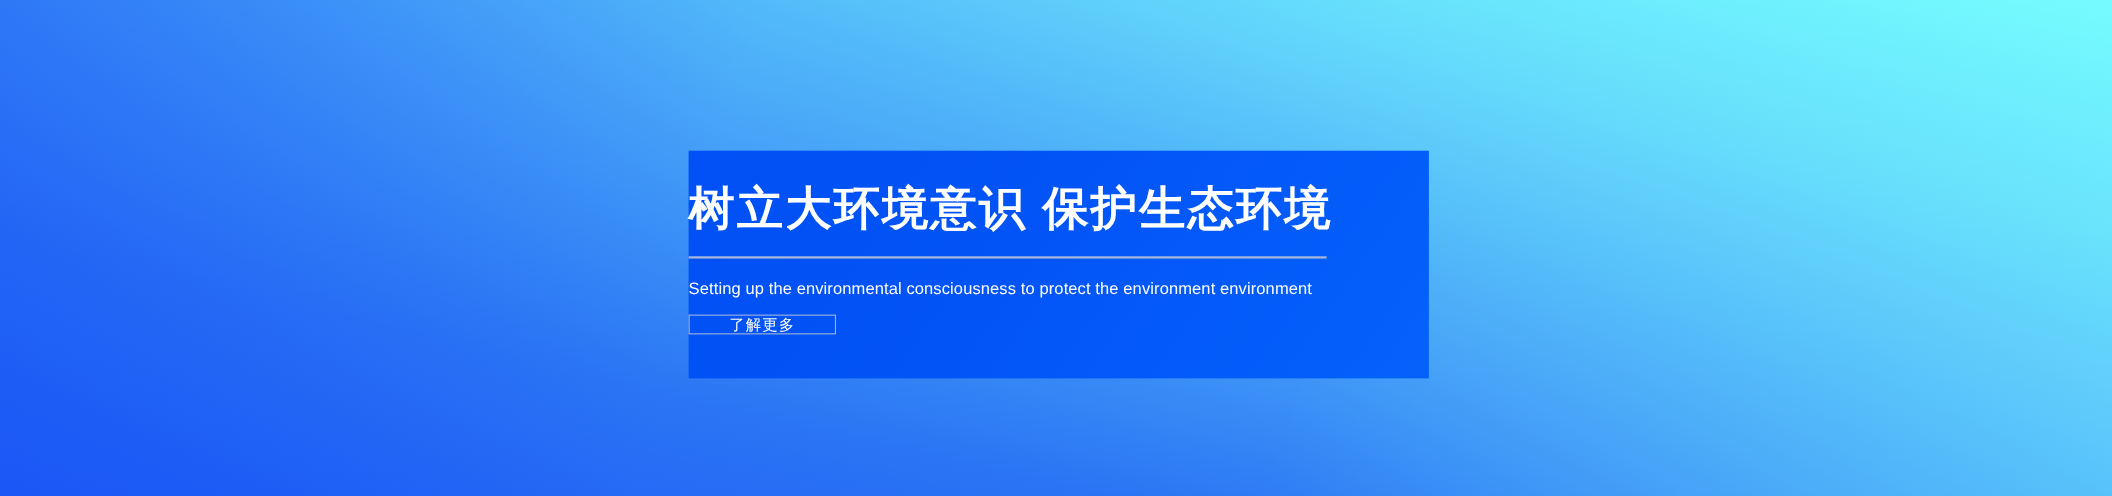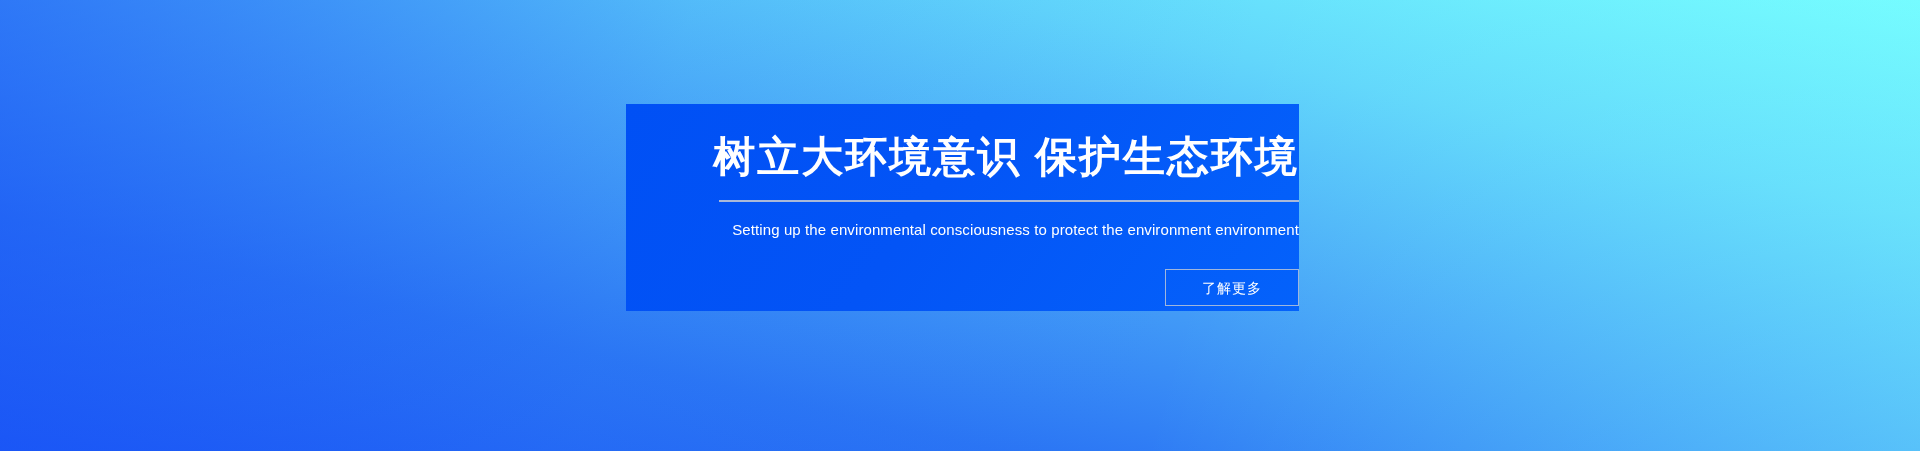--- a/index.html
+++ b/index.html
@@ -20,28 +20,28 @@
   
   #banner-glow {
     position: absolute;
     inset: 0;
     background: linear-gradient(105deg, rgba(26,85,246,0.55) 0%, rgba(45,125,245,0.15) 34%, rgba(110,250,255,0.0) 62%, rgba(120,252,255,0.35) 100%);
     pointer-events: none;
   }
   #panel {
     position: absolute;
     left: 626px;
-    top: 104px;
+    top: 137px;
     width: 673px;
     height: 207px;
     background: linear-gradient(125deg, #0050f5 0%, #0354f6 45%, #0462fb 100%);
     box-sizing: border-box;
     display: flex;
     flex-direction: column;
-    align-items: flex-end;
+    align-items: flex-start;
   }
   #headline {
     margin: 0;
     padding: 0;
     color: #ffffff;
     font-size: 42px;
     font-weight: bold;
     letter-spacing: 2px;
     line-height: 1;
     white-space: nowrap;
@@ -58,23 +58,23 @@
     padding: 0;
     color: #ffffff;
     font-size: 15px;
     font-weight: normal;
     letter-spacing: 0.1px;
     line-height: 1;
     white-space: nowrap;
     margin-top: 20px;
   }
   #cta-button {
-    margin-top: 32px;
+    margin-top: 16px;
     width: 134px;
-    height: 37px;
+    height: 18px;
     background: transparent;
     border: 1px solid #9fb6dd;
     color: #ffffff;
     font-family: "Liberation Sans", "DejaVu Sans", sans-serif;
     font-size: 14px;
     letter-spacing: 1px;
     line-height: 1;
     cursor: pointer;
     padding: 0;
     display: flex;

